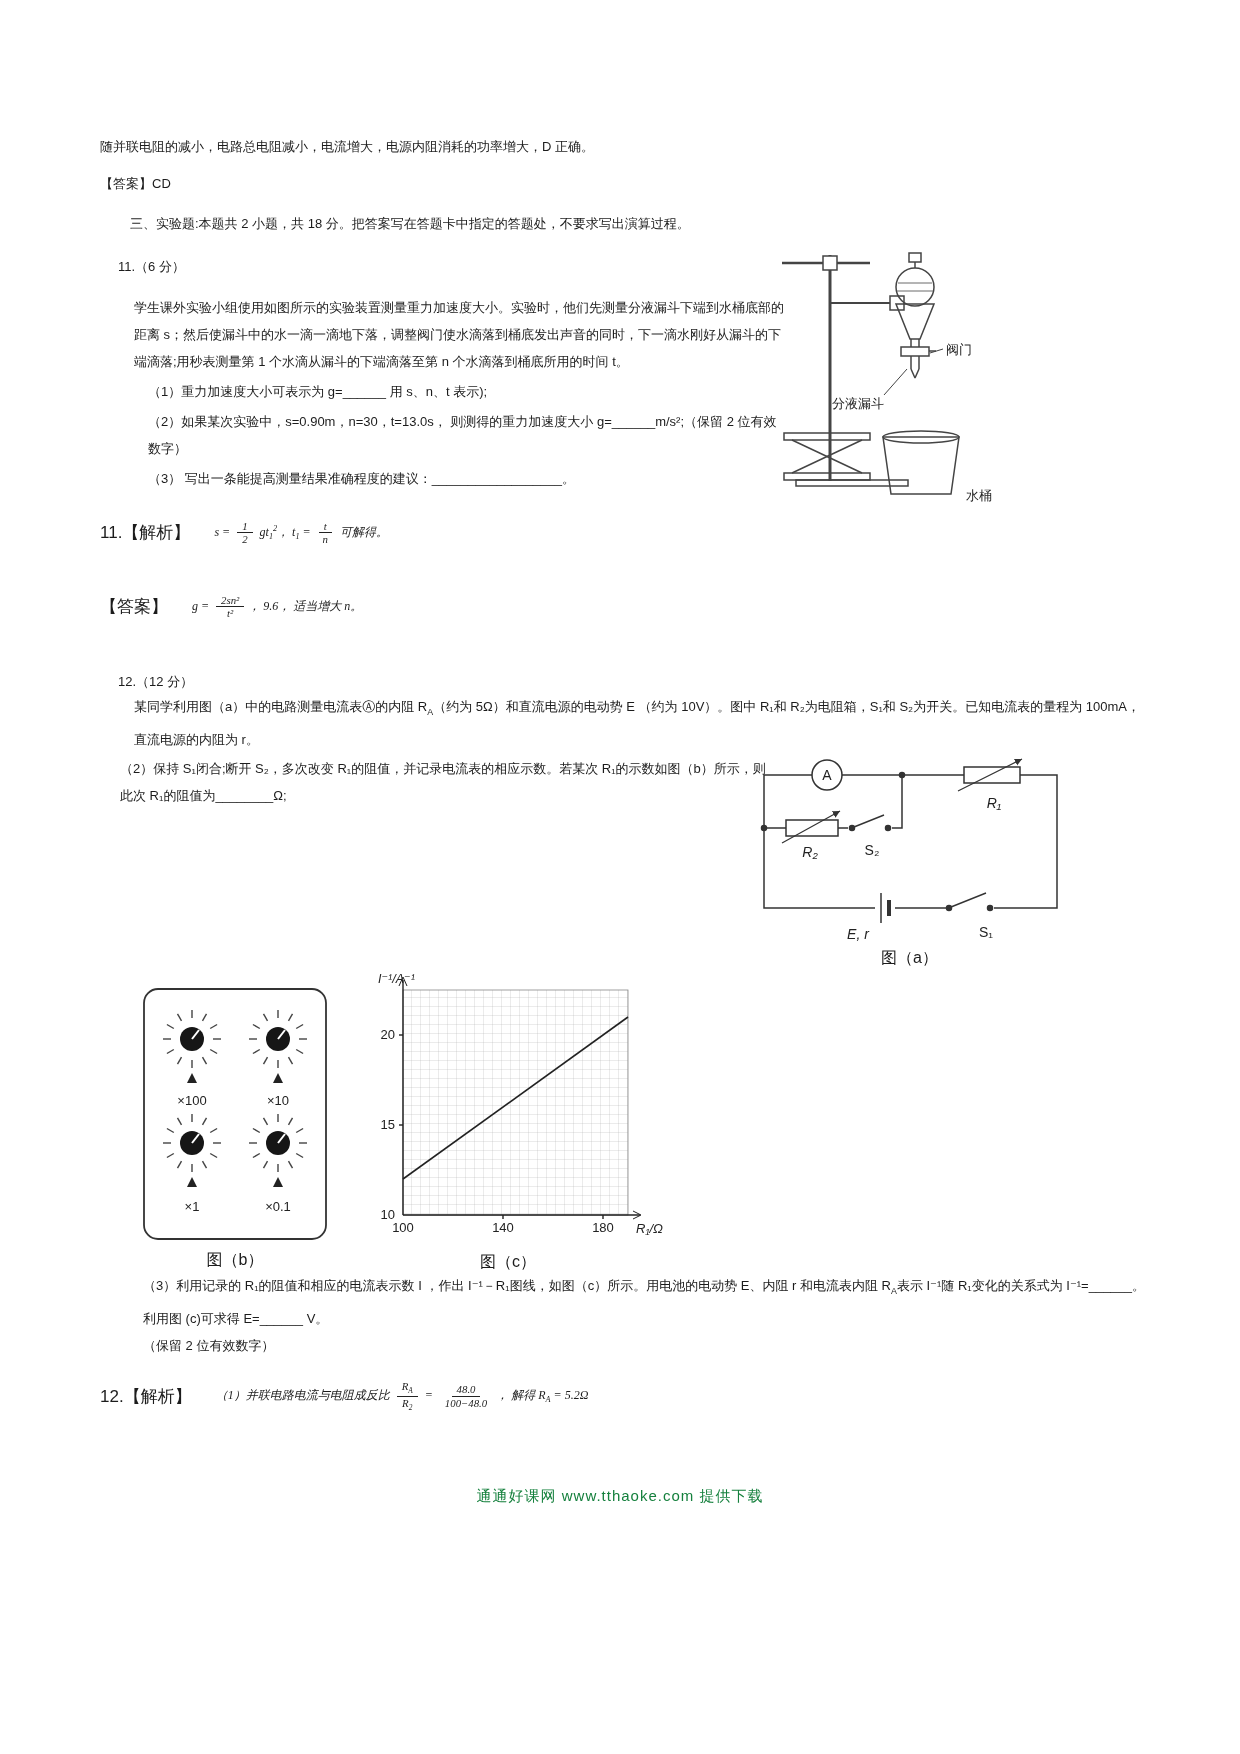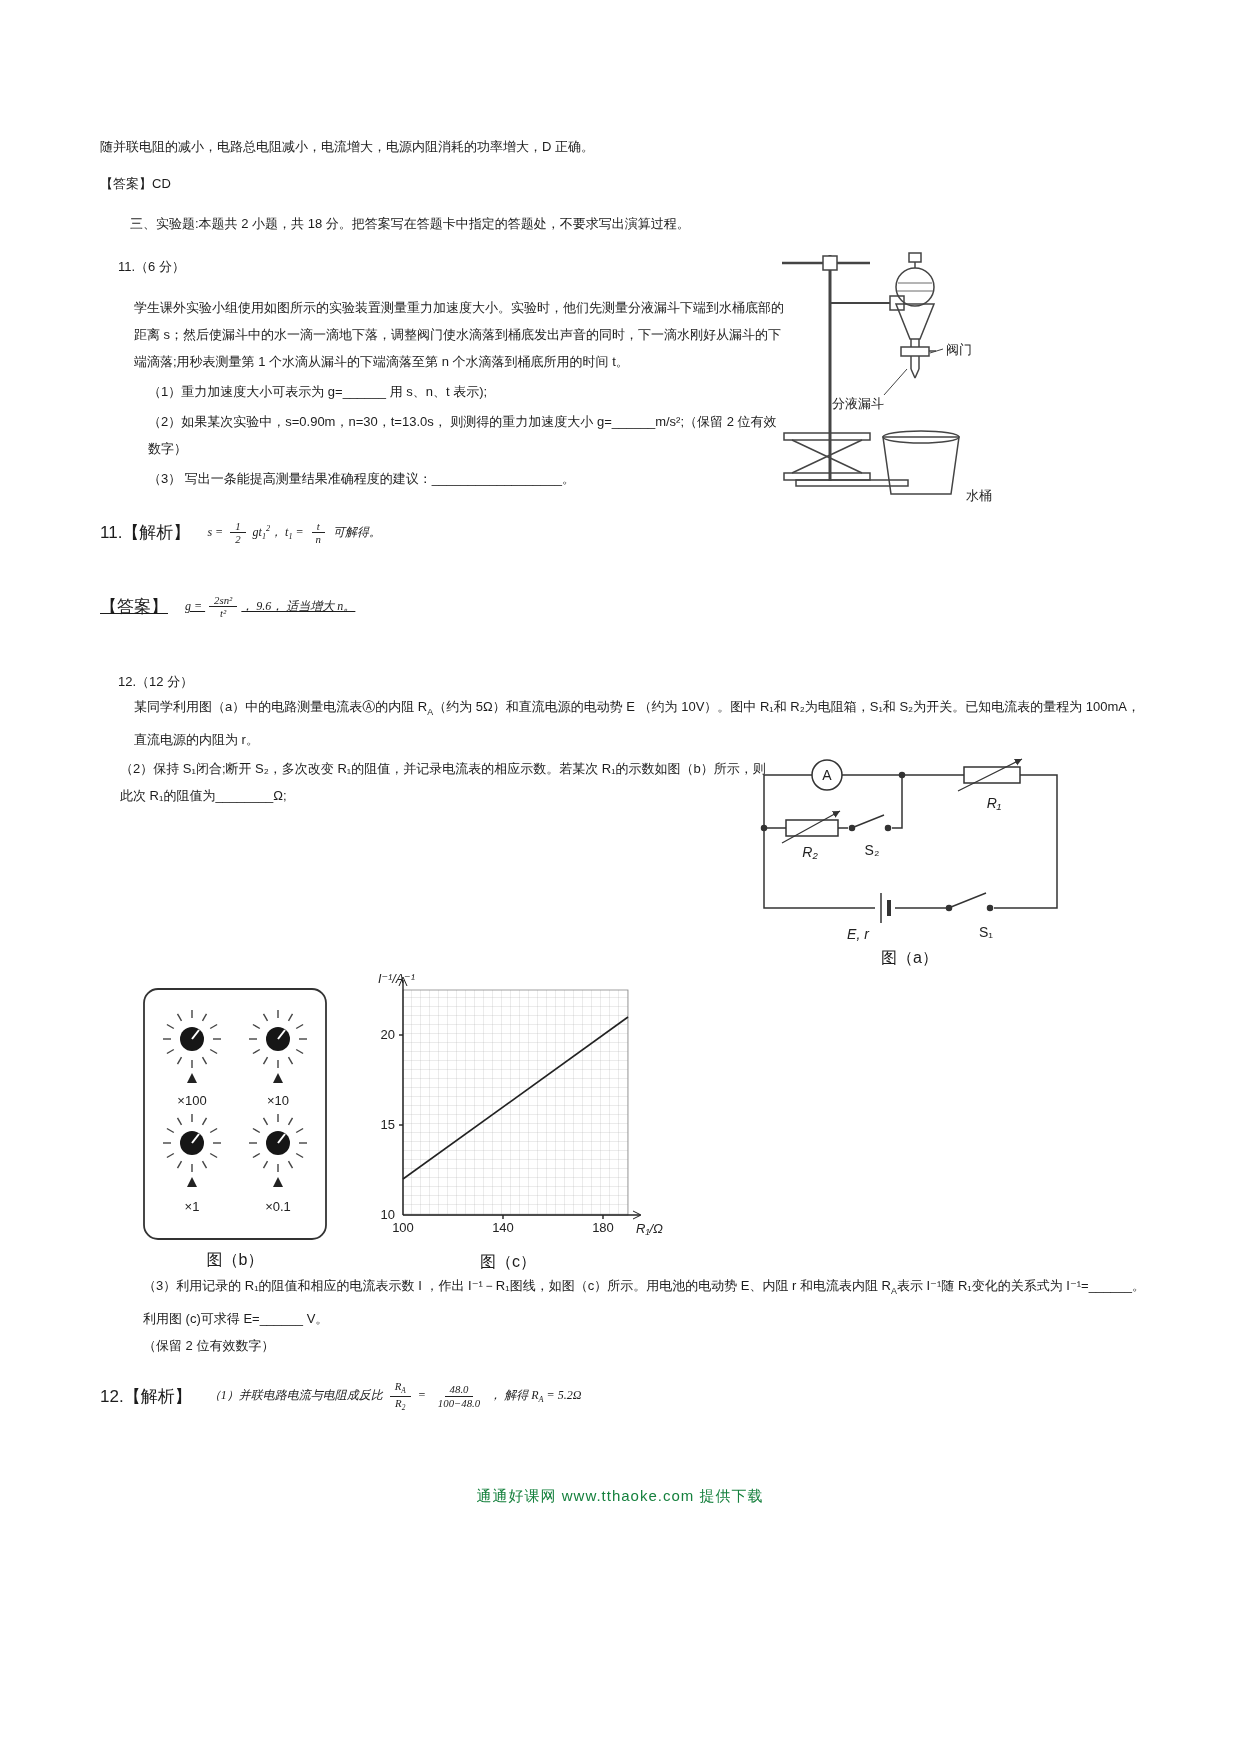--- a/index.html
+++ b/index.html
@@ -5,21 +5,21 @@
   * { margin:0; padding:0; box-sizing:border-box; }
   html,body { background:#ffffff; }
   body {
     width:1240px; height:1754px; position:relative;
     font-family:"Liberation Sans","DejaVu Sans",sans-serif;
     color:#1c1c1c;
   }
   .abs { position:absolute; }
   .txt { font-size:13px; line-height:27px; }
   .item { padding-left:14px; margin-top:3px; }
-  .formula-line { display:flex; align-items:center; gap:17px; }
+  .formula-line { display:flex; align-items:center; gap:24px; }
   .formula {
     font-family:"Liberation Serif","DejaVu Serif",serif;
     font-style:italic; font-size:12px;
   }
   .label-strong { font-size:17px; }
   sub { font-size:68%; vertical-align:sub; }
   sup { font-size:68%; vertical-align:super; }
   .frac {
     display:inline-flex; flex-direction:column; align-items:center;
     vertical-align:middle; margin:0 4px; line-height:1.15; font-size:90%;
@@ -98,21 +98,21 @@
   <span class="label-strong">11.【解析】</span>
   <span class="formula">s = <span class="frac">
         <span class="fnum">1</span>
         <span class="fden">2</span>
       </span> gt<sub>1</sub><sup>2</sup>，  t<sub>1</sub> = <span class="frac">
         <span class="fnum">t</span>
         <span class="fden">n</span>
       </span> 可解得。</span>
 </div>
 
-<div class="abs formula-line" style="left:100px; top:594px;text-decoration:underline;">
+<div class="abs formula-line" style="left:100px; top:594px;">
   <span class="label-strong">【答案】</span>
   <span class="formula">g = <span class="frac">
         <span class="fnum">2sn²</span>
         <span class="fden">t²</span>
       </span>， 9.6， 适当增大 n。</span>
 </div>
 
 <div class="abs txt" style="left:118px; top:668px;">12.（12 分）</div>
 
 <div class="abs txt" style="left:134px; top:693px; width:1016px;">某同学利用图（a）中的电路测量电流表Ⓐ的内阻 R<sub>A</sub>（约为 5Ω）和直流电源的电动势 E （约为 10V）。图中 R₁和 R₂为电阻箱，S₁和 S₂为开关。已知电流表的量程为 100mA，直流电源的内阻为 r。</div>

